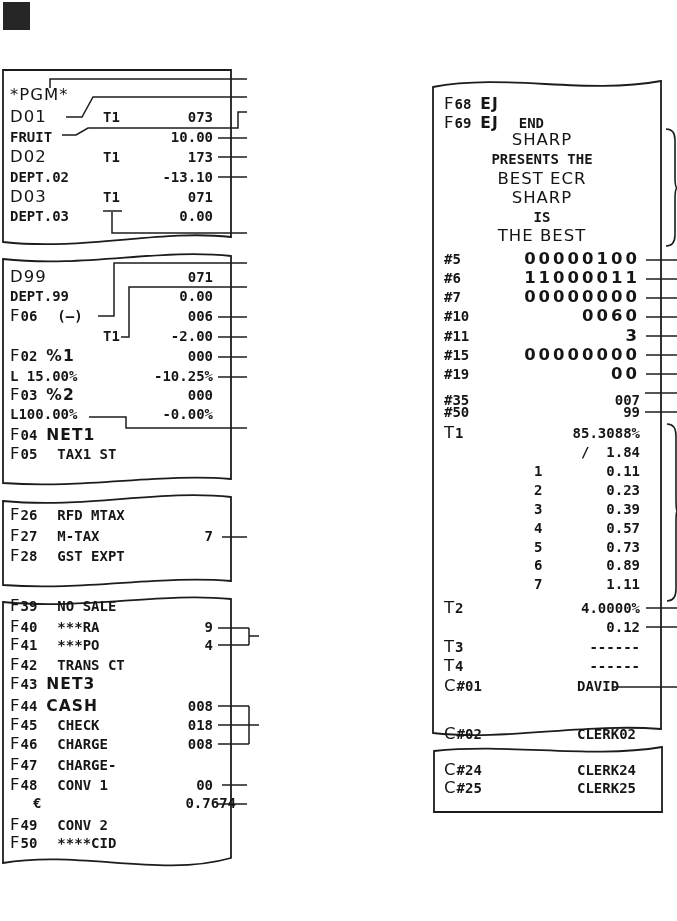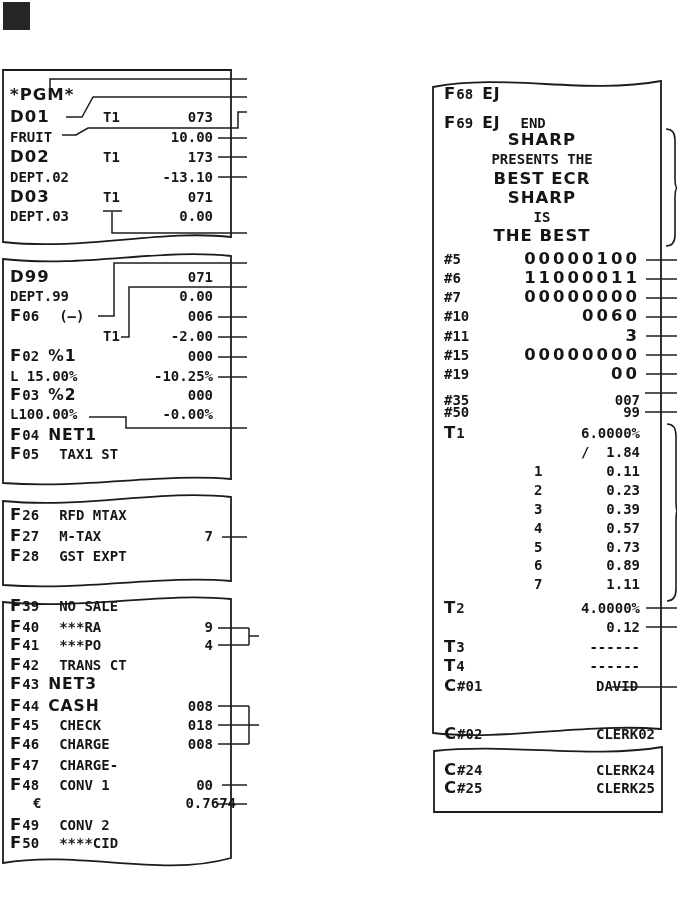--- a/index.html
+++ b/index.html
@@ -3,29 +3,29 @@
 <meta charset="utf-8">
 <style>
   html,body{margin:0;padding:0;background:#fff;}
   #canvas{position:relative;width:677px;height:921px;background:#ffffff;overflow:hidden;
           font-family:"DejaVu Sans Mono",monospace;color:#161616;}
   #marker{position:absolute;left:3px;top:2px;width:27px;height:28px;background:#262626;}
   svg.layer{position:absolute;left:0;top:0;z-index:0;}
   .row{position:absolute;height:20px;line-height:20px;white-space:pre;z-index:2;font-size:14px;font-weight:700;}
   .lrow{left:10px;width:203px;}
   .rrow{left:444px;width:196px;}
-  .big{font-family:"DejaVu Sans",sans-serif;font-weight:700;font-size:16.5px;letter-spacing:1px;}
+  .big{font-family:"DejaVu Sans",sans-serif;font-weight:400;font-size:16.5px;letter-spacing:1px;}
   .big2{font-family:"DejaVu Sans",sans-serif;font-weight:700;font-size:15.5px;letter-spacing:1px;margin-left:9px;}
   .lab{margin-left:20px;}
   .mid{position:absolute;left:93px;top:0;}
   .midr{position:absolute;left:90px;top:0;}
   .val{position:absolute;right:0;top:0;}
   .valb{position:absolute;right:0;top:0;font-family:"DejaVu Sans",sans-serif;font-weight:700;
         font-size:16.5px;letter-spacing:3px;}
-  .vname{position:absolute;left:133px;top:0;margin-left:19px;}
+  .vname{position:absolute;left:133px;top:0;}
   .center{text-align:center;}
   .ind{padding-left:23px;}
 </style>
 </head>
 <body>
 
 <div id="canvas">
 
   <div id="marker"></div>
 
@@ -118,38 +118,38 @@
     <div class="row lrow" style="top:715px"><span class="big">F</span><span>45</span><span class="lab">CHECK</span><span class="val">018</span></div>
     <div class="row lrow" style="top:734px"><span class="big">F</span><span>46</span><span class="lab">CHARGE</span><span class="val">008</span></div>
     <div class="row lrow" style="top:755px"><span class="big">F</span><span>47</span><span class="lab">CHARGE-</span></div>
     <div class="row lrow" style="top:775px"><span class="big">F</span><span>48</span><span class="lab">CONV 1</span><span class="val">00</span></div>
     <div class="row lrow ind" style="top:793px"><span>€</span><span class="val">0.7674</span></div>
     <div class="row lrow" style="top:815px"><span class="big">F</span><span>49</span><span class="lab">CONV 2</span></div>
     <div class="row lrow" style="top:833px"><span class="big">F</span><span>50</span><span class="lab">****CID</span></div>
   </div>
 
   <div>
-    <div class="row rrow" style="top:84px"><span class="big">F</span><span>68</span><span class="big2">EJ</span></div>
+    <div class="row rrow" style="top:94px"><span class="big">F</span><span>68</span><span class="big2">EJ</span></div>
     <div class="row rrow" style="top:113px"><span class="big">F</span><span>69</span><span class="big2">EJ</span><span class="lab">END</span></div>
     <div class="row rrow center" style="top:130px"><span class="big">SHARP</span></div>
     <div class="row rrow center" style="top:149px"><span>PRESENTS THE</span></div>
     <div class="row rrow center" style="top:169px"><span class="big">BEST ECR</span></div>
     <div class="row rrow center" style="top:188px"><span class="big">SHARP</span></div>
     <div class="row rrow center" style="top:207px"><span>IS</span></div>
     <div class="row rrow center" style="top:226px"><span class="big">THE BEST</span></div>
     <div class="row rrow" style="top:249px"><span>#5</span><span class="valb">00000100</span></div>
     <div class="row rrow" style="top:268px"><span>#6</span><span class="valb">11000011</span></div>
     <div class="row rrow" style="top:287px"><span>#7</span><span class="valb">00000000</span></div>
     <div class="row rrow" style="top:306px"><span>#10</span><span class="valb">0060</span></div>
     <div class="row rrow" style="top:326px"><span>#11</span><span class="valb">3</span></div>
     <div class="row rrow" style="top:345px"><span>#15</span><span class="valb">00000000</span></div>
     <div class="row rrow" style="top:364px"><span>#19</span><span class="valb">00</span></div>
     <div class="row rrow" style="top:390px"><span>#35</span><span class="val">007</span></div>
     <div class="row rrow" style="top:402px"><span>#50</span><span class="val">99</span></div>
-    <div class="row rrow" style="top:423px"><span class="big">T</span><span>1</span><span class="val">6.0000%</span></div>
+    <div class="row rrow" style="top:423px"><span class="big">T</span><span>1</span><span class="val">85.3088%</span></div>
     <div class="row rrow" style="top:442px"><span class="val">/  1.84</span></div>
     <div class="row rrow" style="top:461px"><span class="midr">1</span><span class="val">0.11</span></div>
     <div class="row rrow" style="top:480px"><span class="midr">2</span><span class="val">0.23</span></div>
     <div class="row rrow" style="top:499px"><span class="midr">3</span><span class="val">0.39</span></div>
     <div class="row rrow" style="top:518px"><span class="midr">4</span><span class="val">0.57</span></div>
     <div class="row rrow" style="top:537px"><span class="midr">5</span><span class="val">0.73</span></div>
     <div class="row rrow" style="top:555px"><span class="midr">6</span><span class="val">0.89</span></div>
     <div class="row rrow" style="top:574px"><span class="midr">7</span><span class="val">1.11</span></div>
     <div class="row rrow" style="top:598px"><span class="big">T</span><span>2</span><span class="val">4.0000%</span></div>
     <div class="row rrow" style="top:617px"><span class="val">0.12</span></div>

